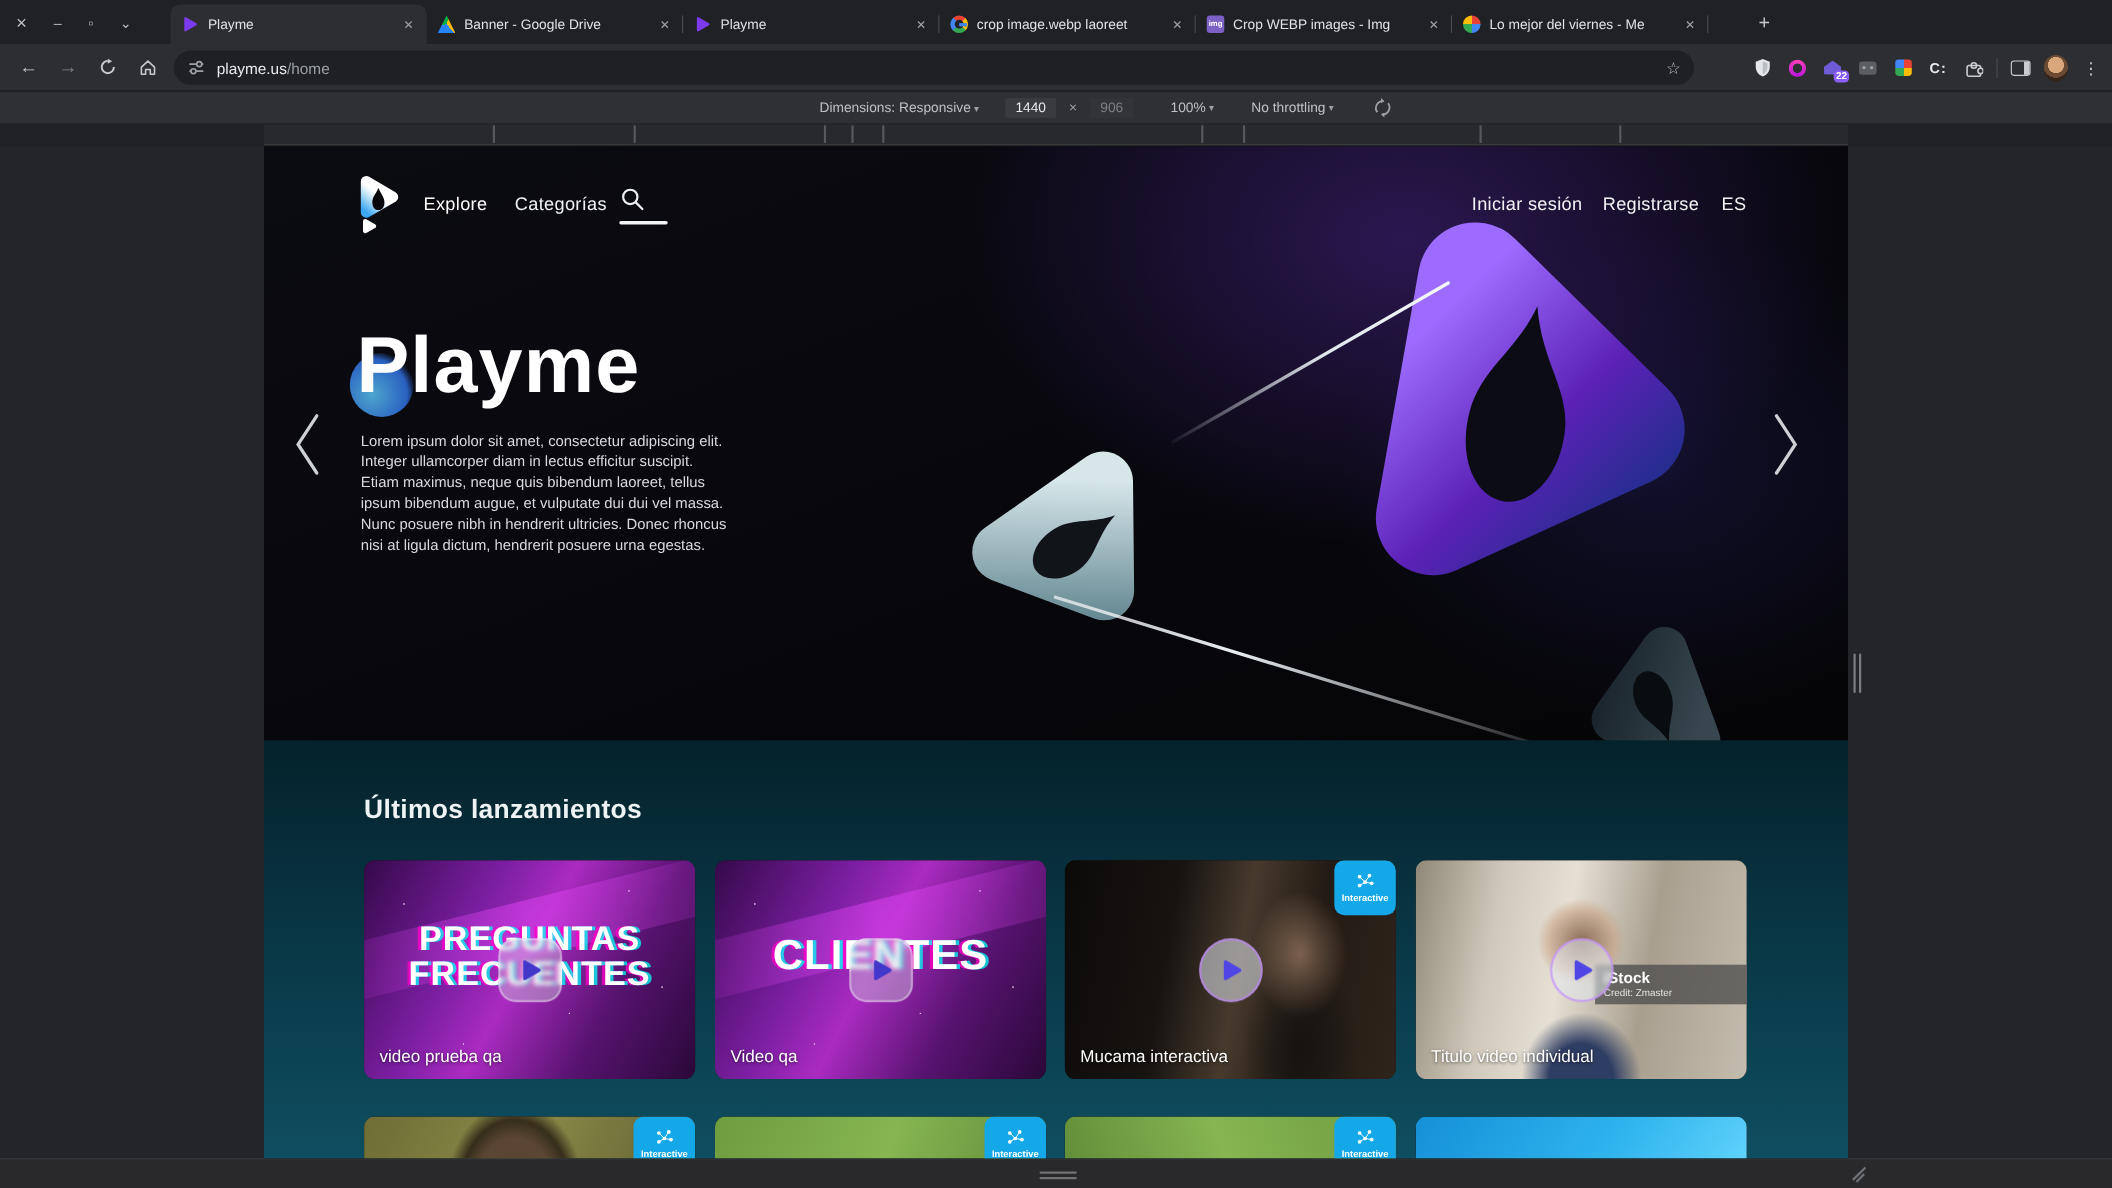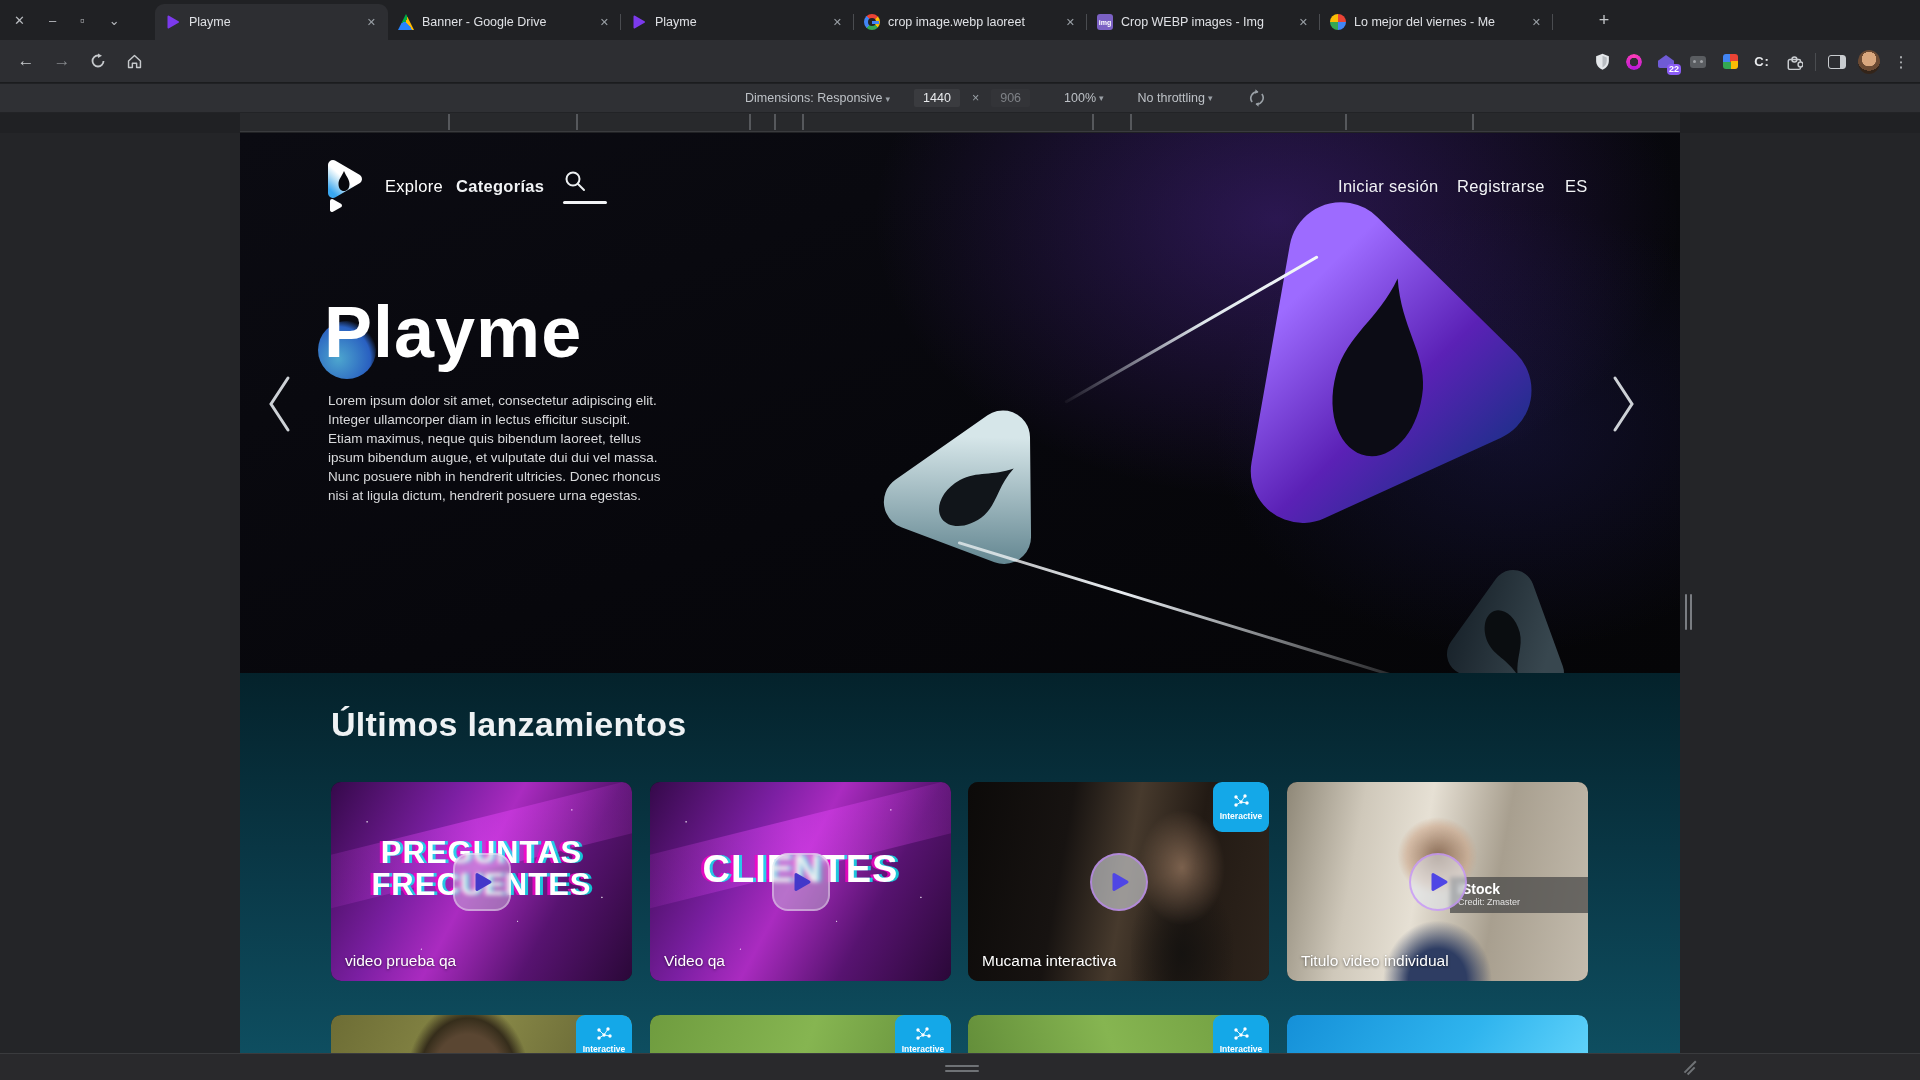--- a/index.html
+++ b/index.html
@@ -86,38 +86,38 @@
     background:linear-gradient(90deg,rgba(255,255,255,0.04),#dfe7ec 55%,#f4f8fb); }
   .beam2 { left:718px; top:408px; width:486px; transform:rotate(17deg); transform-origin:left center;
     background:linear-gradient(90deg,rgba(255,255,255,0.65),#e9eef2 35%,rgba(255,255,255,0.05)); }
   .shape { position:absolute; }
 
   
   .sitehead { position:absolute; left:0; top:0; width:1440px; height:110px; z-index:5; }
   .logo { position:absolute; left:85px; top:26px; }
   .nav-link { position:absolute; top:44px; font-size:16.5px; color:#f1f3f5; letter-spacing:.3px; cursor:pointer; }
   .nav-explore { left:145px; color:#ffffff; }
-  .nav-cats { left:216px;font-weight:bold; }
+  .nav-cats { left:228px; }
   .searchwrap { position:absolute; left:323px; top:36px; width:46px; }
   .search-underline { position:absolute; left:0; top:32px; width:44px; height:2.5px; background:#f2f4f6; border-radius:2px; }
   .nav-signin { left:1098px; }
   .nav-register { left:1217px; }
   .nav-lang { left:1325px; }
 
   
   .wordmark { position:absolute; left:84px; top:158px; width:430px; color:#ffffff; font-size:72px; font-weight:800; letter-spacing:1px; z-index:4; }
   .wordmark .pglow { position:absolute; left:-6px; top:30px; width:58px; height:58px; border-radius:50%; background:radial-gradient(circle at 35% 65%, #59c2f0, #2f6fe0 60%, transparent 75%); opacity:.85; z-index:-1; }
   .hero-desc { position:absolute; left:88px; top:258px; width:336px; color:#d9dadc; font-size:13.5px; line-height:19px; z-index:4; }
   .chev { position:absolute; top:241px; z-index:6; cursor:pointer; }
   .chev-left { left:26px; } .chev-right { left:1371px; }
 
   
   .section { position:absolute; left:0; top:540px; width:1440px; height:381px;
     background:linear-gradient(180deg,#04222b 0%,#0a3a49 55%,#0e4e60 100%); }
-  .sec-title { position:absolute; left:91px; top:32px; color:#eef2f4; font-size:34px; font-weight:600; letter-spacing:.3px; }
+  .sec-title { position:absolute; left:91px; top:50px; color:#eef2f4; font-size:24px; font-weight:600; letter-spacing:.3px; }
   .card { position:absolute; width:301px; height:199px; border-radius:10px; overflow:hidden; cursor:pointer; background:#111; }
   .row1 .c1 { left:91px; top:109px; } .row1 .c2 { left:410px; top:109px; }
   .row1 .c3 { left:728px; top:109px; } .row1 .c4 { left:1047px; top:109px; }
   .row2 .c1 { left:91px; top:342px; } .row2 .c2 { left:410px; top:342px; }
   .row2 .c3 { left:728px; top:342px; } .row2 .c4 { left:1047px; top:342px; }
   .art { position:absolute; inset:0; }
   .art-galaxy { background:
     radial-gradient(2px 2px at 12% 20%, #fff, transparent 60%),
     radial-gradient(2px 2px at 80% 14%, #fff, transparent 60%),
     radial-gradient(1.6px 1.6px at 62% 70%, #fff, transparent 60%),
@@ -219,20 +219,30 @@
       <svg width="16" height="16" viewBox="0 0 16 16">
         <path d="M13.5 8 A5.5 5.5 0 1 1 8 2.5" fill="none" stroke="#c6c9cc" stroke-width="1.8"></path>
         <path d="M8 0.5 L12 2.7 L8 5 Z" fill="#c6c9cc"></path>
       </svg>
     </div>
     <div class="navbtn" style="left:120px">
       <svg width="17" height="17" viewBox="0 0 20 20">
         <path d="M3 9.5 L10 3 L17 9.5 V17 H12.5 V12 H7.5 V17 H3 Z" fill="none" stroke="#c6c9cc" stroke-width="1.7" stroke-linejoin="round"></path>
       </svg>
     </div>
+    <div class="omnibox">
+      <svg width="17" height="17" viewBox="0 0 16 16">
+        <line x1="2" y1="5" x2="14" y2="5" stroke="#9aa0a6" stroke-width="1.6"></line>
+          <circle cx="10.5" cy="5" r="2.1" fill="#1f2023" stroke="#9aa0a6" stroke-width="1.4"></circle>
+        <line x1="2" y1="11" x2="14" y2="11" stroke="#9aa0a6" stroke-width="1.6"></line>
+          <circle cx="5.5" cy="11" r="2.1" fill="#1f2023" stroke="#9aa0a6" stroke-width="1.4"></circle>
+      </svg>
+      <span class="omni-url"><span>playme.us</span><span class="path">/home</span></span>
+      <span class="omni-star">☆</span>
+    </div>
     <div class="ext-row">
       <div class="ext">
         <svg width="17" height="19" viewBox="0 0 24 26">
           <path d="M12 2 L21 5.5 V12 C21 18 17.5 22.5 12 24.5 C6.5 22.5 3 18 3 12 V5.5 Z" fill="#e4e7ea"></path>
           <path d="M12 5 L18 7.5 V12 C18 16.5 15.8 19.8 12 21.5 Z" fill="#b9bdc2"></path>
         </svg>
       </div>
       <div class="ext">
           <div class="ext-pink"></div>
         </div>

